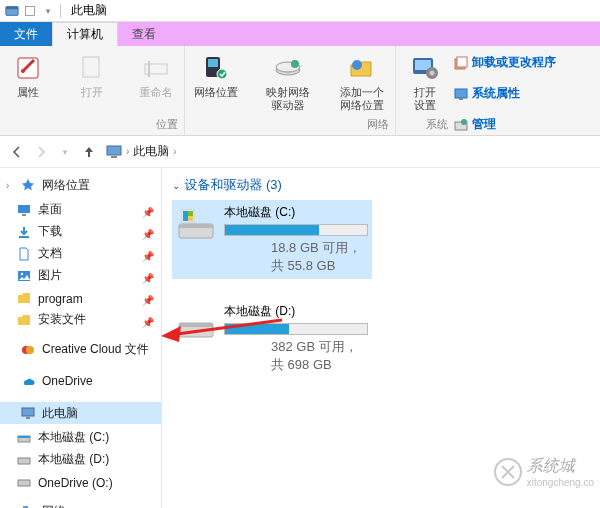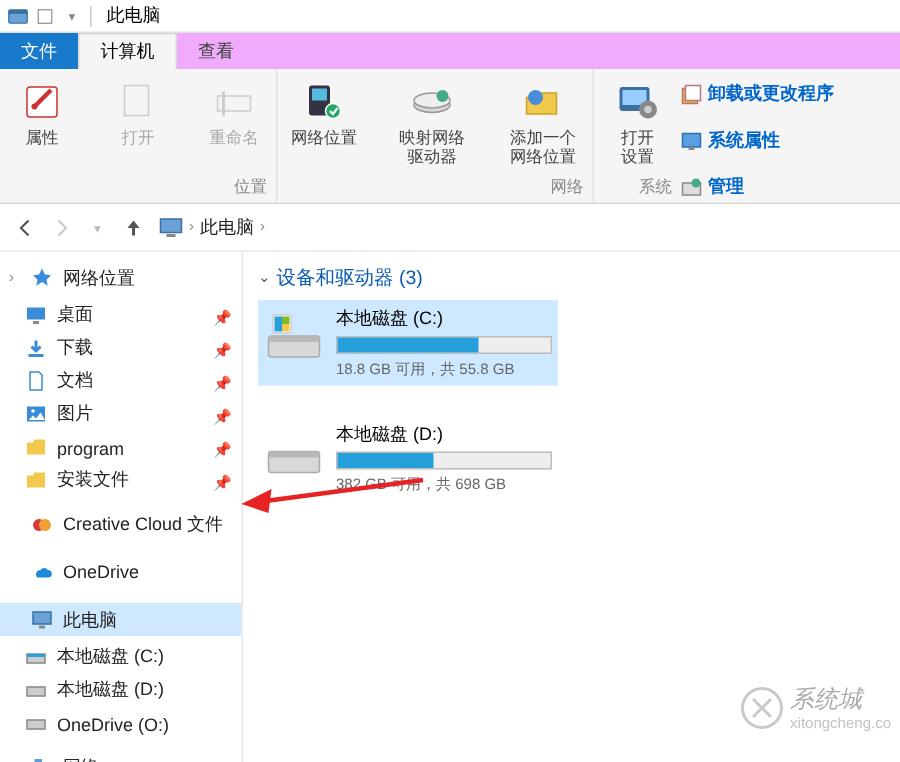--- a/index.html
+++ b/index.html
@@ -60,21 +60,21 @@
 .section-hdr .chev { color:#555; font-size:10px; }
 .section-hdr .txt { color:#0b5bb3; font-size:13px; }
 .drives { display:flex; gap:20px; flex-wrap:wrap; }
 .drive { display:flex; gap:8px; width:200px; padding:4px; cursor:pointer; }
 .drive.selected { background:#cde8ff; }
 .drive .dicon { width:40px; height:40px; flex-shrink:0; }
 .drive .dinfo { flex:1; display:flex; flex-direction:column; gap:3px; }
 .drive .dname { font-size:12px; }
 .drive .dbar { height:12px; border:1px solid #bcbcbc; background:#eee; position:relative; }
 .drive .dfill { position:absolute; left:0; top:0; bottom:0; background:#26a0da; }
-.drive .dtext { font-size:10px; color:#666; }
+.drive .dtext { font-size:13px; color:#666;margin-left:47px; }
 
 
 .arrow { position:absolute; pointer-events:none; }
 
 
 .watermark { position:absolute; right:6px; bottom:20px; opacity:.45; display:flex; align-items:center; gap:4px; }
 .watermark .wicon { width:30px; height:30px; }
 .watermark .wtxt { font-size:16px; color:#444; font-style:italic; }
 .watermark .wurl { font-size:10px; color:#777; display:block; }
 </style>

